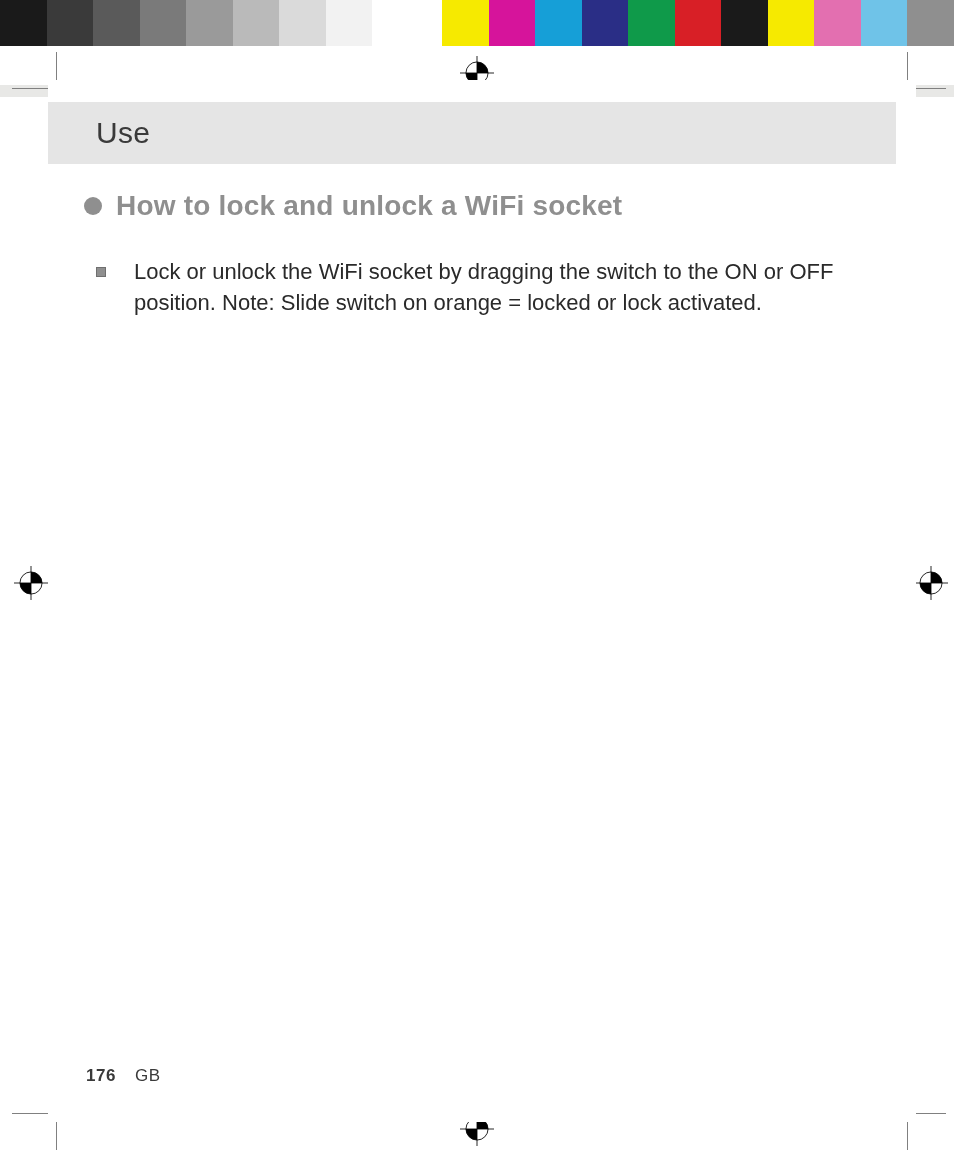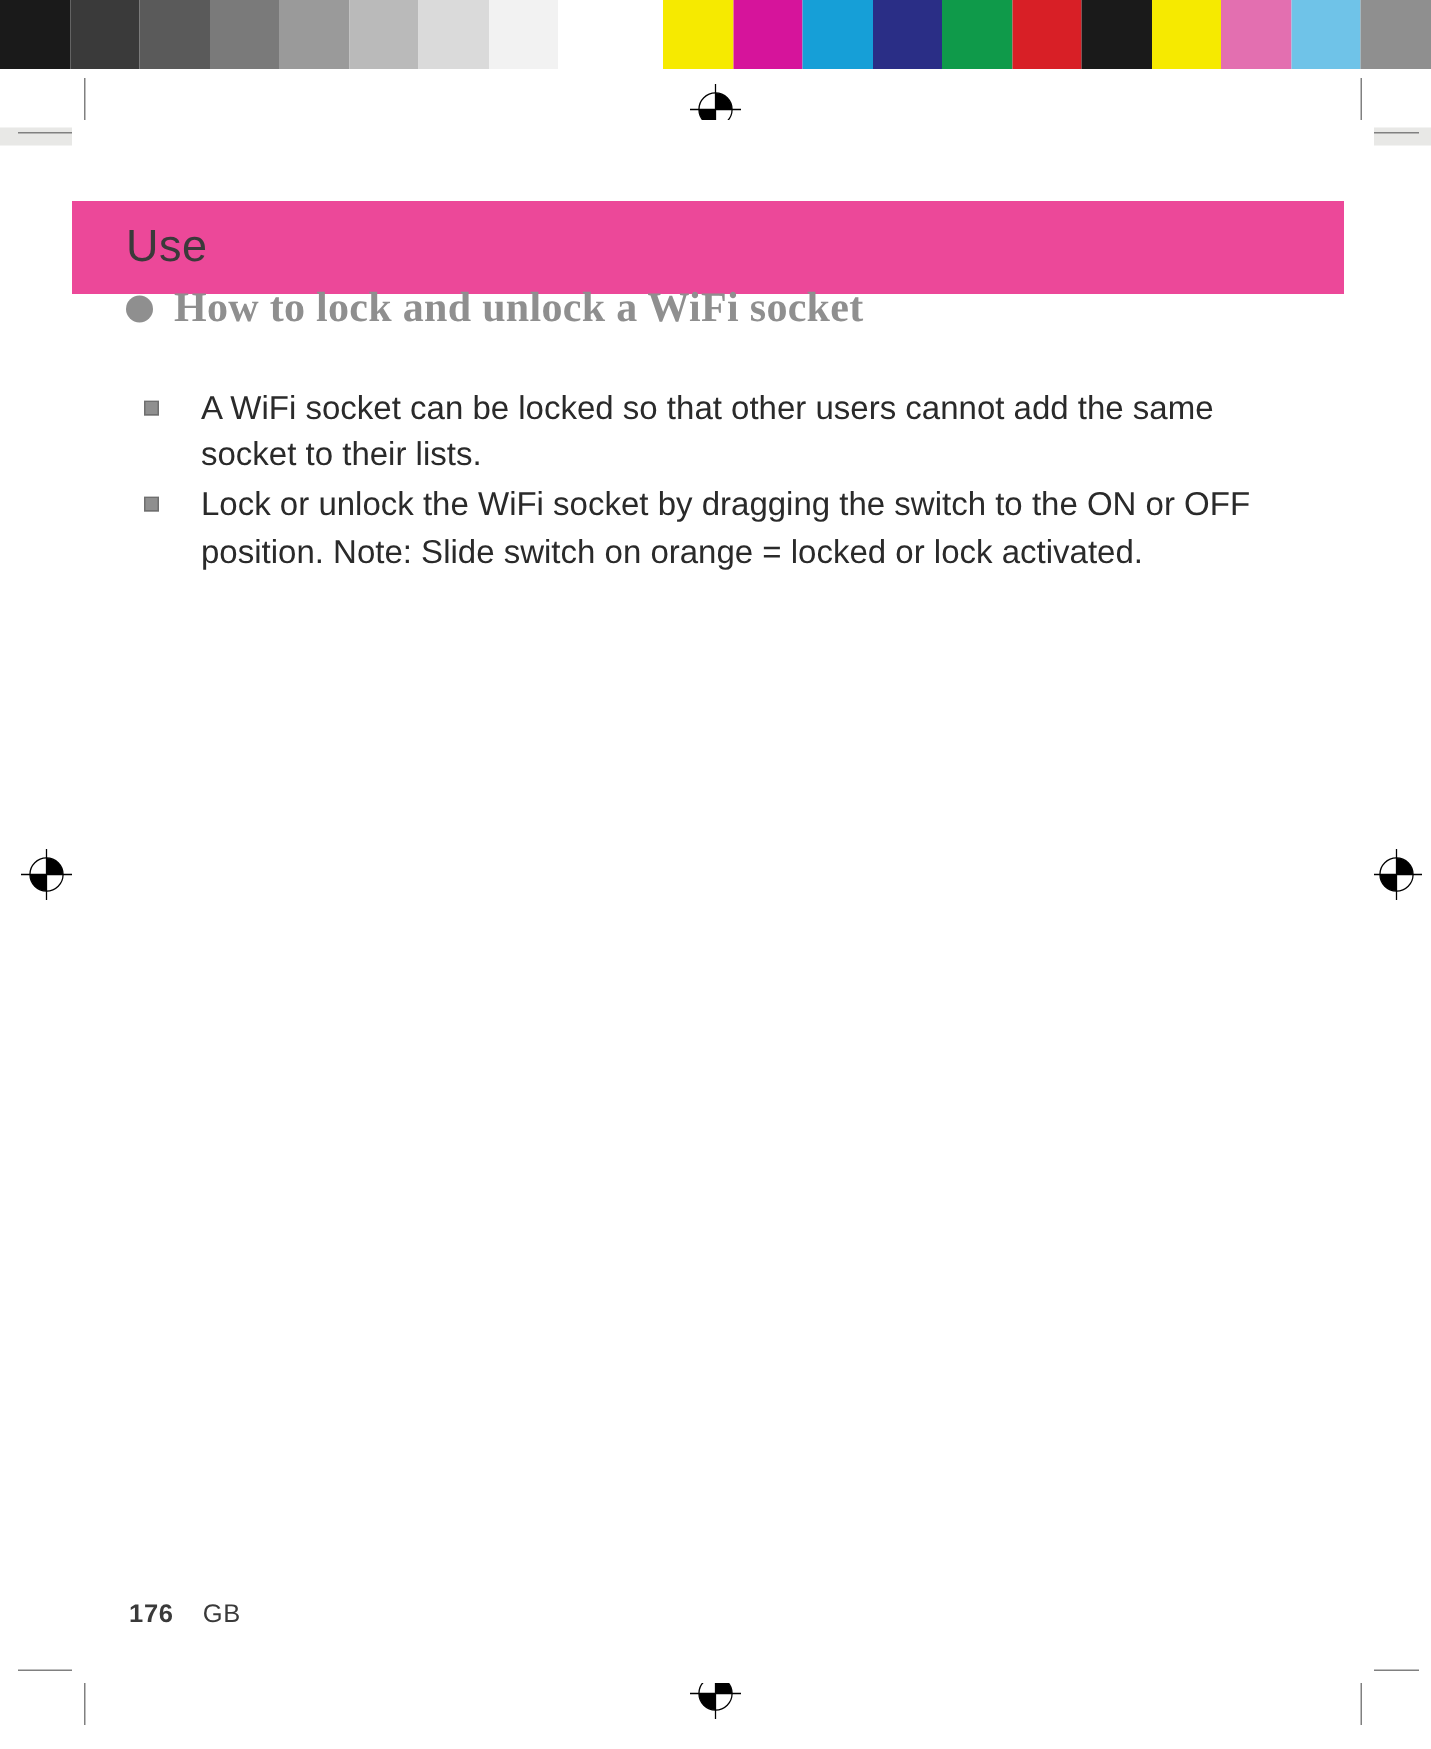--- a/index.html
+++ b/index.html
@@ -67,26 +67,25 @@
     inset: 0;
     background: #ffffff;
   }
 
   .header-band {
     position: absolute;
     top: 22px;
     left: 0;
     right: 20px;
     height: 62px;
-    background: #ec4899;
+    background: #e5e5e5;
     display: flex;
     align-items: center;
-    padding-left: 36px;
+    padding-left: 48px;
     box-sizing: border-box;
-    margin-top: 32px;
   }
   .header-band .title {
     font-size: 30px;
     color: #3a3a3a;
     font-weight: 300;
     letter-spacing: 0.3px;
   }
 
   .content {
     position: absolute;
@@ -94,21 +93,20 @@
     left: 36px;
     right: 56px;
     color: #2a2a2a;
   }
 
   .section-heading {
     display: flex;
     align-items: center;
     gap: 14px;
     margin-bottom: 34px;
-    font-family: Liberation Serif, serif;
   }
   .section-heading .dot {
     width: 18px; height: 18px;
     border-radius: 50%;
     background: #8f8f8f;
     flex: 0 0 auto;
   }
   .section-heading .htext {
     font-size: 28px;
     font-weight: 700;
@@ -249,21 +247,20 @@
       </div>
 
       <div class="content">
 
         <div class="section-heading">
           <span class="dot"></span>
           <span class="htext">How to lock and unlock a WiFi socket</span>
         </div>
 
         <ul class="bullets" id="bullets">
-            <li><span>A WiFi socket can be locked so that other users cannot add the same socket to their lists.</span></li>
             <li><span>Lock or unlock the WiFi socket by dragging the switch to the ON or OFF position. Note: Slide switch on orange = locked or lock activated.</span></li>
           </ul>
 
       </div>
 
       <div class="footer">
         <span class="pn">176</span>
         <span>GB</span>
       </div>
 

